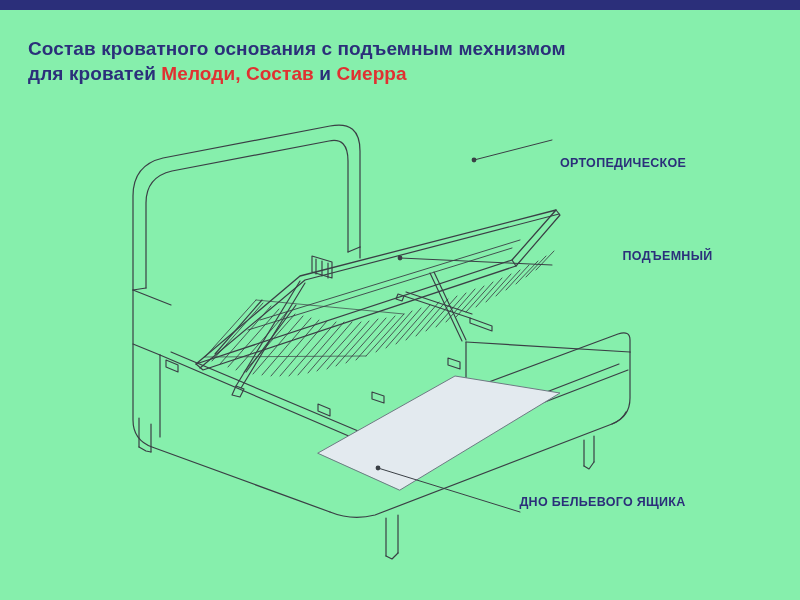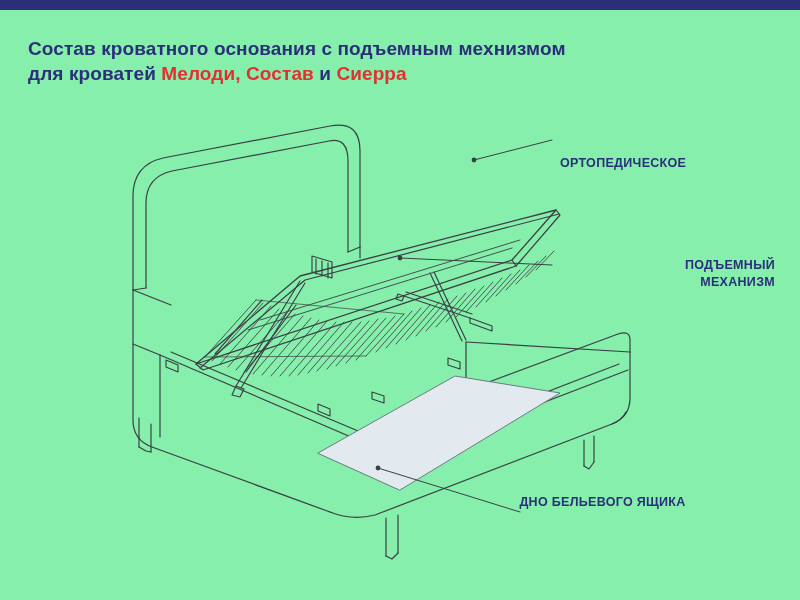--- a/index.html
+++ b/index.html
@@ -58,23 +58,23 @@
   }
   #lbl-ortho {
     left: 560px;
     top: 120px;
     width: 215px;
     text-align: left;
     margin-top: 35px;
   }
   #lbl-lift {
     left: 560px;
-    top: 257px;
+    top: 248px;
     width: 215px;
-    text-align: right;
+    text-align: center;
   }
   #lbl-bottom {
     left: 480px;
     top: 494px;
     width: 245px;
     text-align: center;
   }
   svg.art {
     position: absolute;
     left: 0;
@@ -236,20 +236,19 @@
       </g>
     </g>
   </svg>
 
   <div class="label" id="lbl-ortho">
     <div>ОРТОПЕДИЧЕСКОЕ</div>
   </div>
 
   <div class="label" id="lbl-lift">
     <div>ПОДЪЕМНЫЙ</div>
-    <div>МЕХАНИЗМ</div>
   </div>
 
   <div class="label" id="lbl-bottom">
     <div>ДНО БЕЛЬЕВОГО ЯЩИКА</div>
   </div>
 
 </div>
 
 </body></html>

